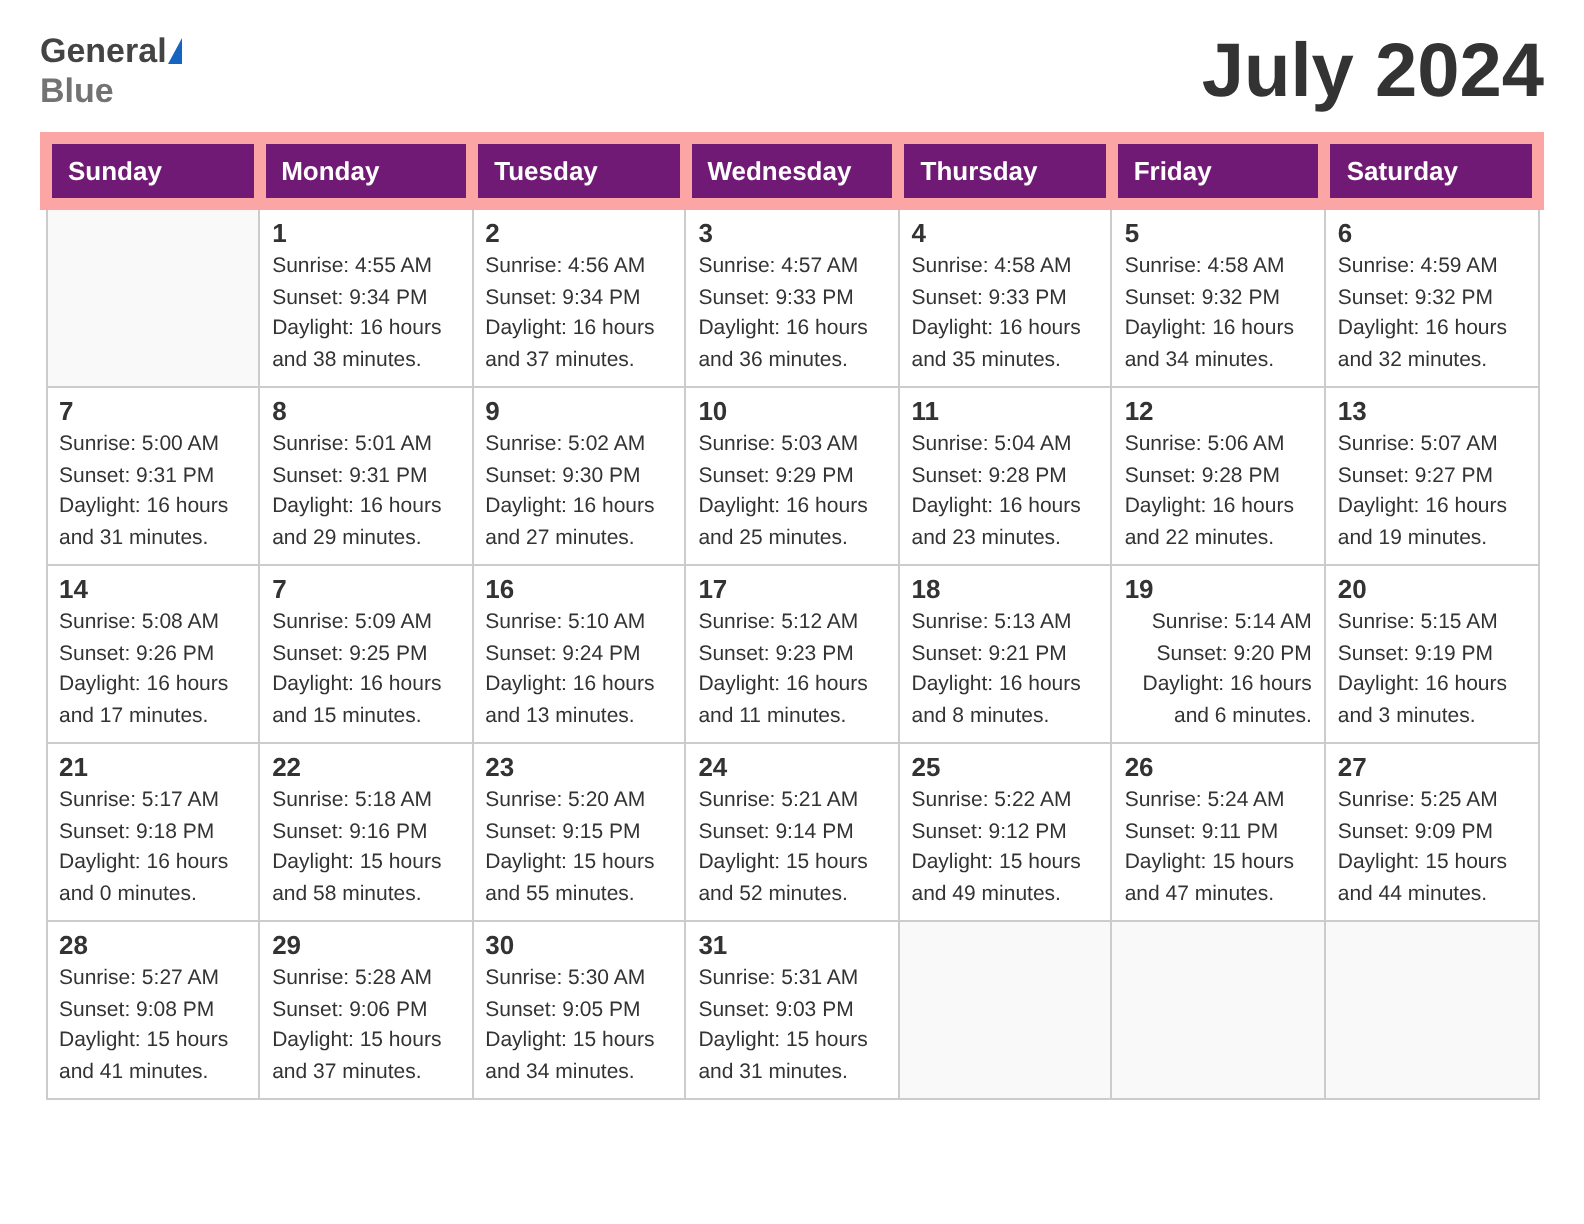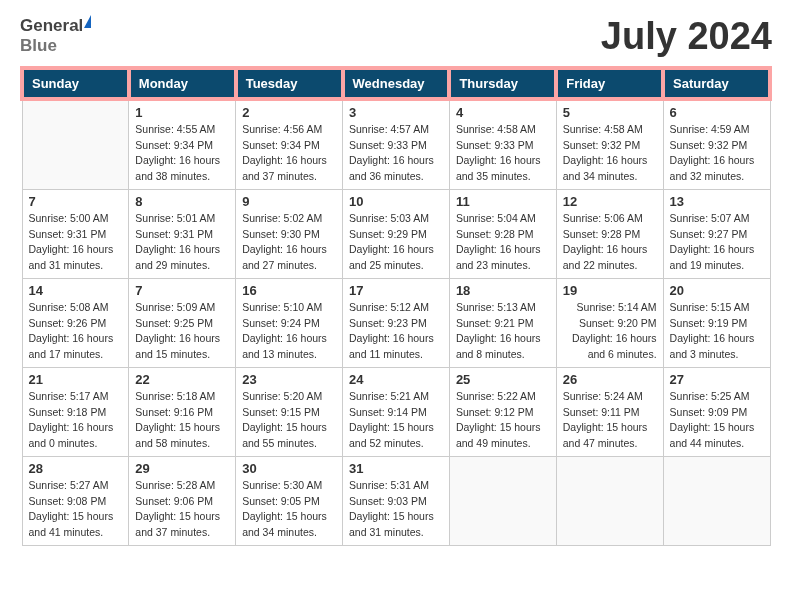--- a/index.html
+++ b/index.html
@@ -33,26 +33,26 @@
     .location-title {
       font-size: 16px;
       color: #555;
     }
     .calendar {
       width: 100%;
       border-collapse: collapse;
       border: 1px solid #ccc;
     }
     .calendar th {
-      background-color: #0c4a6e;
+      background-color: #701a75;
       color: #fff;
       text-align: left;
       padding: 6px 8px;
       font-size: 13px;
-      border: 4px solid #fca5a5;
+      border: 6px solid #fca5a5;
     }
     .calendar td {
       vertical-align: top;
       border: 1px solid #ccc;
       padding: 4px 6px;
       width: calc(100% / 7);
       min-height: 80px;
       font-size: 11px;
       color: #333;
     }
@@ -65,21 +65,21 @@
     .day-info {
       font-size: 10.5px;
       line-height: 1.5;
       color: #333;
     }
     .empty-cell {
       background: #f9f9f9;
     }
     .logo-row {
       display: flex;
-      align-items: flex-start;
+      align-items: center;
     }
     .logo-text-general {
       font-size: 17px;
       font-weight: bold;
       color: #444;
     }
     .logo-text-blue {
       font-size: 17px;
       font-weight: bold;
       color: #737373;

